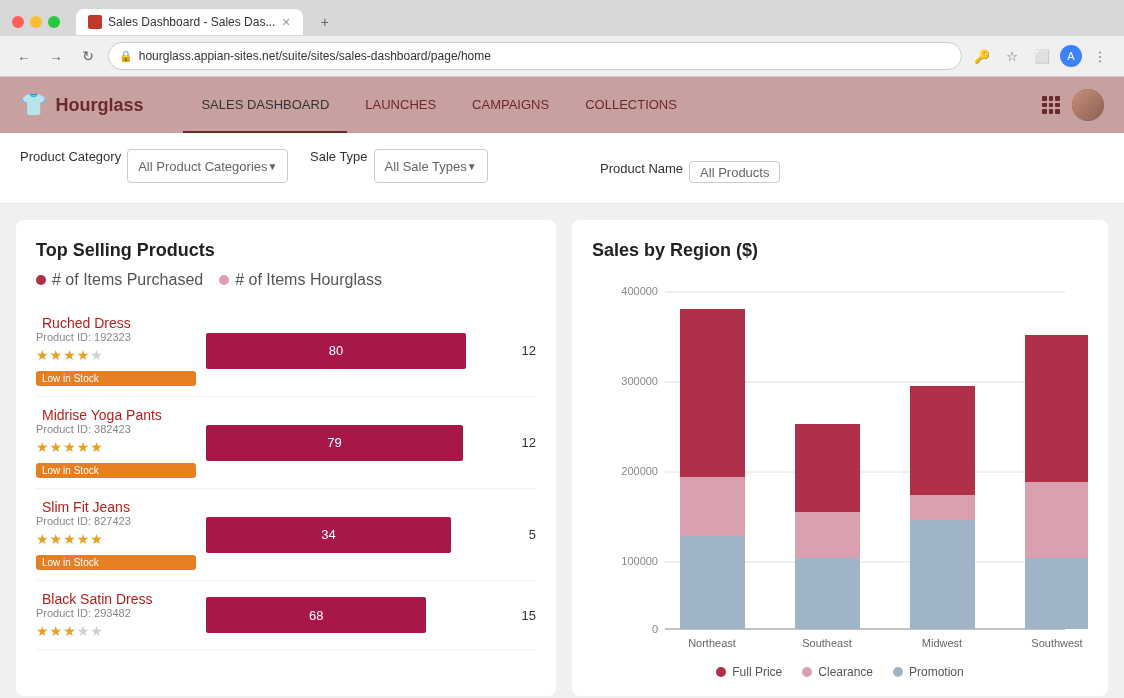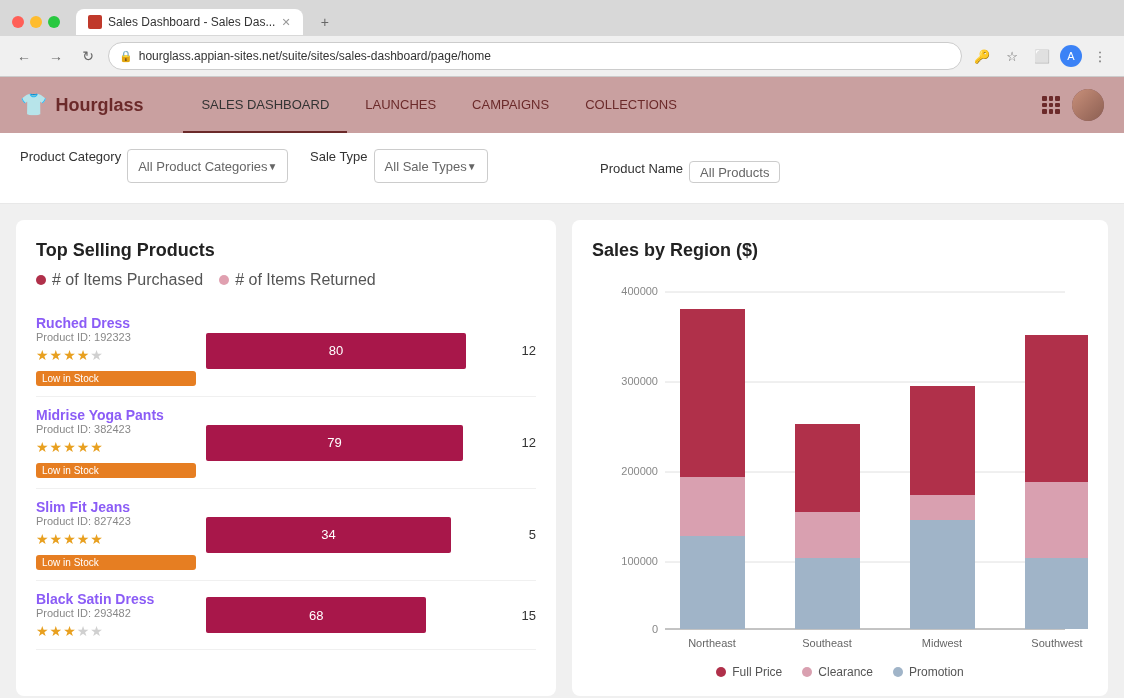--- a/index.html
+++ b/index.html
@@ -57,21 +57,21 @@
     .left-panel { background: #fff; border-radius: 8px; flex: 0 0 540px; padding: 20px; overflow-y: auto; }
     .panel-title { font-size: 18px; font-weight: 600; color: #222; margin-bottom: 10px; }
     .legend { display: flex; gap: 16px; margin-bottom: 16px; align-items: center; }
     .legend-item { display: flex; align-items: center; gap: 6px; font-size: 16px; color: #555; }
     .legend-dot { width: 10px; height: 10px; border-radius: 50%; }
     .legend-dot-dark { background: #b0304a; }
     .legend-dot-light { background: #e0a0b0; }
 
     .product-row { display: flex; align-items: center; gap: 10px; padding: 10px 0; border-bottom: 1px solid #f0f0f0; }
     .product-info { flex: 0 0 160px; }
-    .product-name { font-size: 14px; font-weight: 700; color: #8b5cf6; cursor: pointer; }
+    .product-name { font-size: 14px; font-weight: 400; color: #b91c1c; cursor: pointer; margin-left: 6px; }
     .product-id { font-size: 11px; color: #888; margin-top: 0; }
     .star { color: #e8a020; font-size: 14px; }
     .star-empty { color: #d0d0d0; font-size: 14px; }
     .stock-badge { background: #e67e22; color: #fff; font-size: 10px; padding: 2px 6px; border-radius: 3px; margin-top: 4px; display: inline-block; }
     .bar-container { flex: 1; position: relative; display: flex; align-items: center; gap: 4px; justify-content: center; }
     .bar-wrapper { flex: 1; position: relative; height: 36px; display: flex; align-items: center; }
     .bar { background: #a8174a; height: 36px; display: flex; align-items: center; justify-content: center; color: #fff; font-size: 13px; font-weight: 500; border-radius: 2px; }
     .bar-number-outside { font-size: 13px; font-weight: 500; color: #333; min-width: 20px; text-align: right; }
 
     
@@ -178,21 +178,21 @@
 
   <div class="left-panel">
     <h2 class="panel-title">Top Selling Products</h2>
     <div class="legend">
       <div class="legend-item">
         <div class="legend-dot legend-dot-dark"></div>
         <span># of Items Purchased</span>
       </div>
       <div class="legend-item">
         <div class="legend-dot legend-dot-light"></div>
-        <span># of Items Returned</span>
+        <span># of Items Hourglass</span>
       </div>
     </div>
 
     <div class="product-row">
       <div class="product-info">
         <div class="product-name">Ruched Dress</div>
         <div class="product-id">Product ID: 192323</div>
         <div style="display:flex;flex-direction:column;gap:4px;margin-top:4px;">
           <div style="display:flex;gap:1px;">
             <span class="star">★</span>

